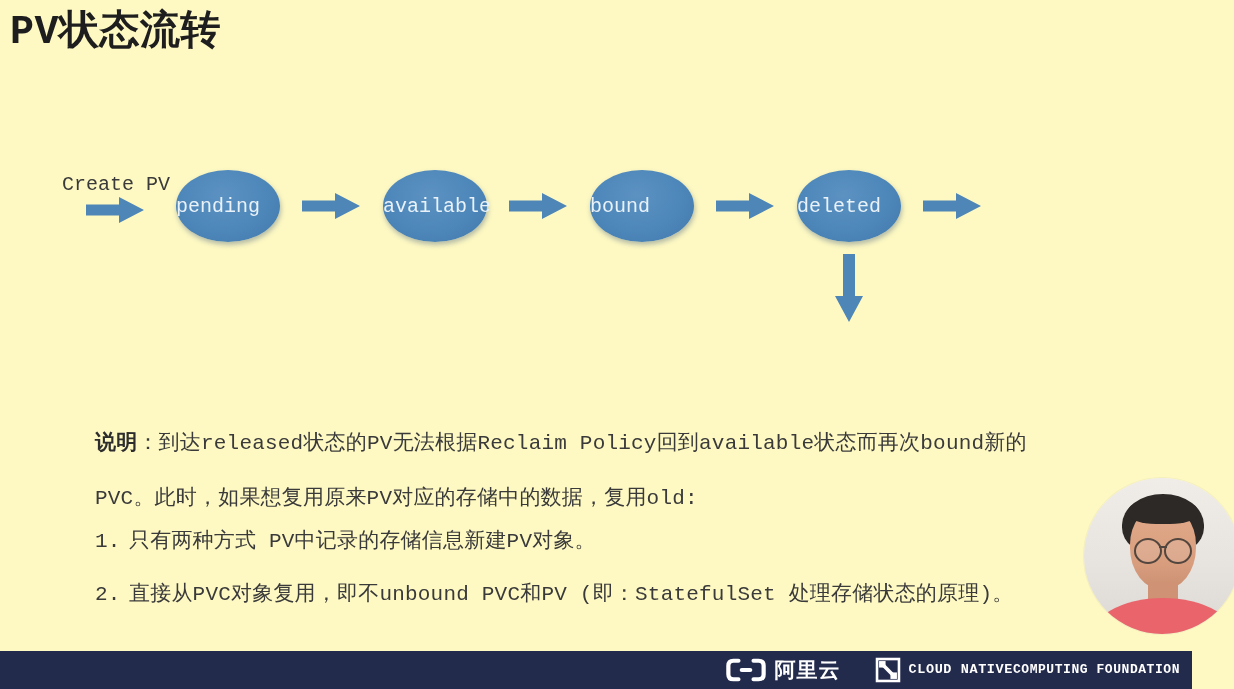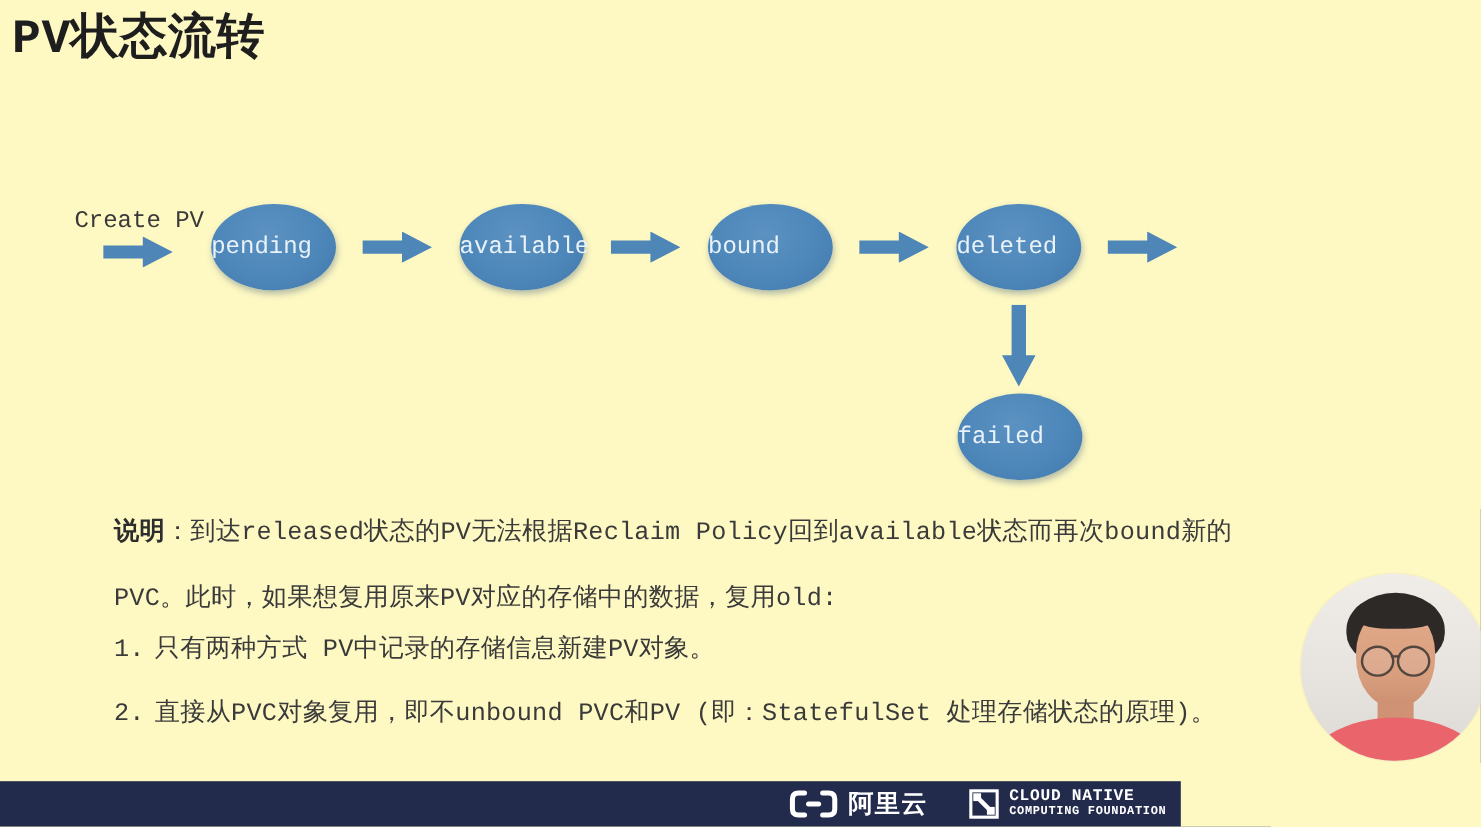--- a/index.html
+++ b/index.html
@@ -74,29 +74,29 @@
     position:absolute;left:64px;top:104px;width:30px;height:26px;
     background:#cf9274;
   }
   .webcam .shirt{
     position:absolute;left:4px;top:120px;width:150px;height:60px;
     border-radius:55% 55% 0 0 / 80% 80% 0 0;
     background:#e9646b;
   }
   
   .footer{
-    position:absolute;left:0;bottom:0;width:984px;height:38px;
+    position:absolute;left:0;bottom:0;width:1192px;height:38px;
     display:flex;align-items:center;justify-content:flex-end;
     gap:34px;padding-right:12px;box-sizing:border-box;
   }
   .logo{display:flex;align-items:center;gap:8px;color:#ffffff;}
   .ali-text{font-size:21px;font-weight:bold;letter-spacing:1px;}
-  .cncf-text{display:flex;flex-direction:column;line-height:1.05;}
+  .cncf-text{display:flex;line-height:1.05;}
   .cncf-text .l1{font-size:13.5px;font-weight:bold;letter-spacing:0.6px;}
-  .cncf-text .l2{font-size:10px;font-weight:bold;letter-spacing:0.55px;}
+  .cncf-text .l2{font-size:13px;font-weight:bold;letter-spacing:0.55px;}
 </style>
 </head>
 <body>
 
 <div class="slide">
 
   <div class="title">PV状态流转</div>
 
   <div class="create-label">Create PV</div>
 
@@ -125,23 +125,20 @@
   <div class="state" style="left:590px;top:170px;">
       <span>bound</span>
     </div>
   <div class="state" style="left:797px;top:170px;">
       <span>deleted</span>
     </div>
 
   <svg class="v-arrow" style="left:835px;top:254px;" viewBox="0 0 28 68">
       <path d="M8,0 H20 V42 H28 L14,68 L0,42 H8 Z" fill="#4e86b8"></path>
     </svg>
-  <div class="state" style="left:798px;top:328px;">
-      <span>failed</span>
-    </div>
 
   <div class="note" style="top:428px;"><b>说明</b><span>：到达released状态的PV无法根据Reclaim Policy回到available状态而再次bound新的</span></div>
   <div class="note" style="top:483px;">PVC。此时，如果想复用原来PV对应的存储中的数据，复用old:</div>
   <div class="note" style="top:526px;"><span class="num">1.</span><span>只有两种方式 PV中记录的存储信息新建PV对象。</span></div>
   <div class="note" style="top:579px;"><span class="num">2.</span><span>直接从PVC对象复用，即不unbound PVC和PV (即：StatefulSet 处理存储状态的原理)。</span></div>
 
   <div class="webcam">
     <div class="hair"></div>
     <div class="head"></div>
     <div class="fringe"></div>

